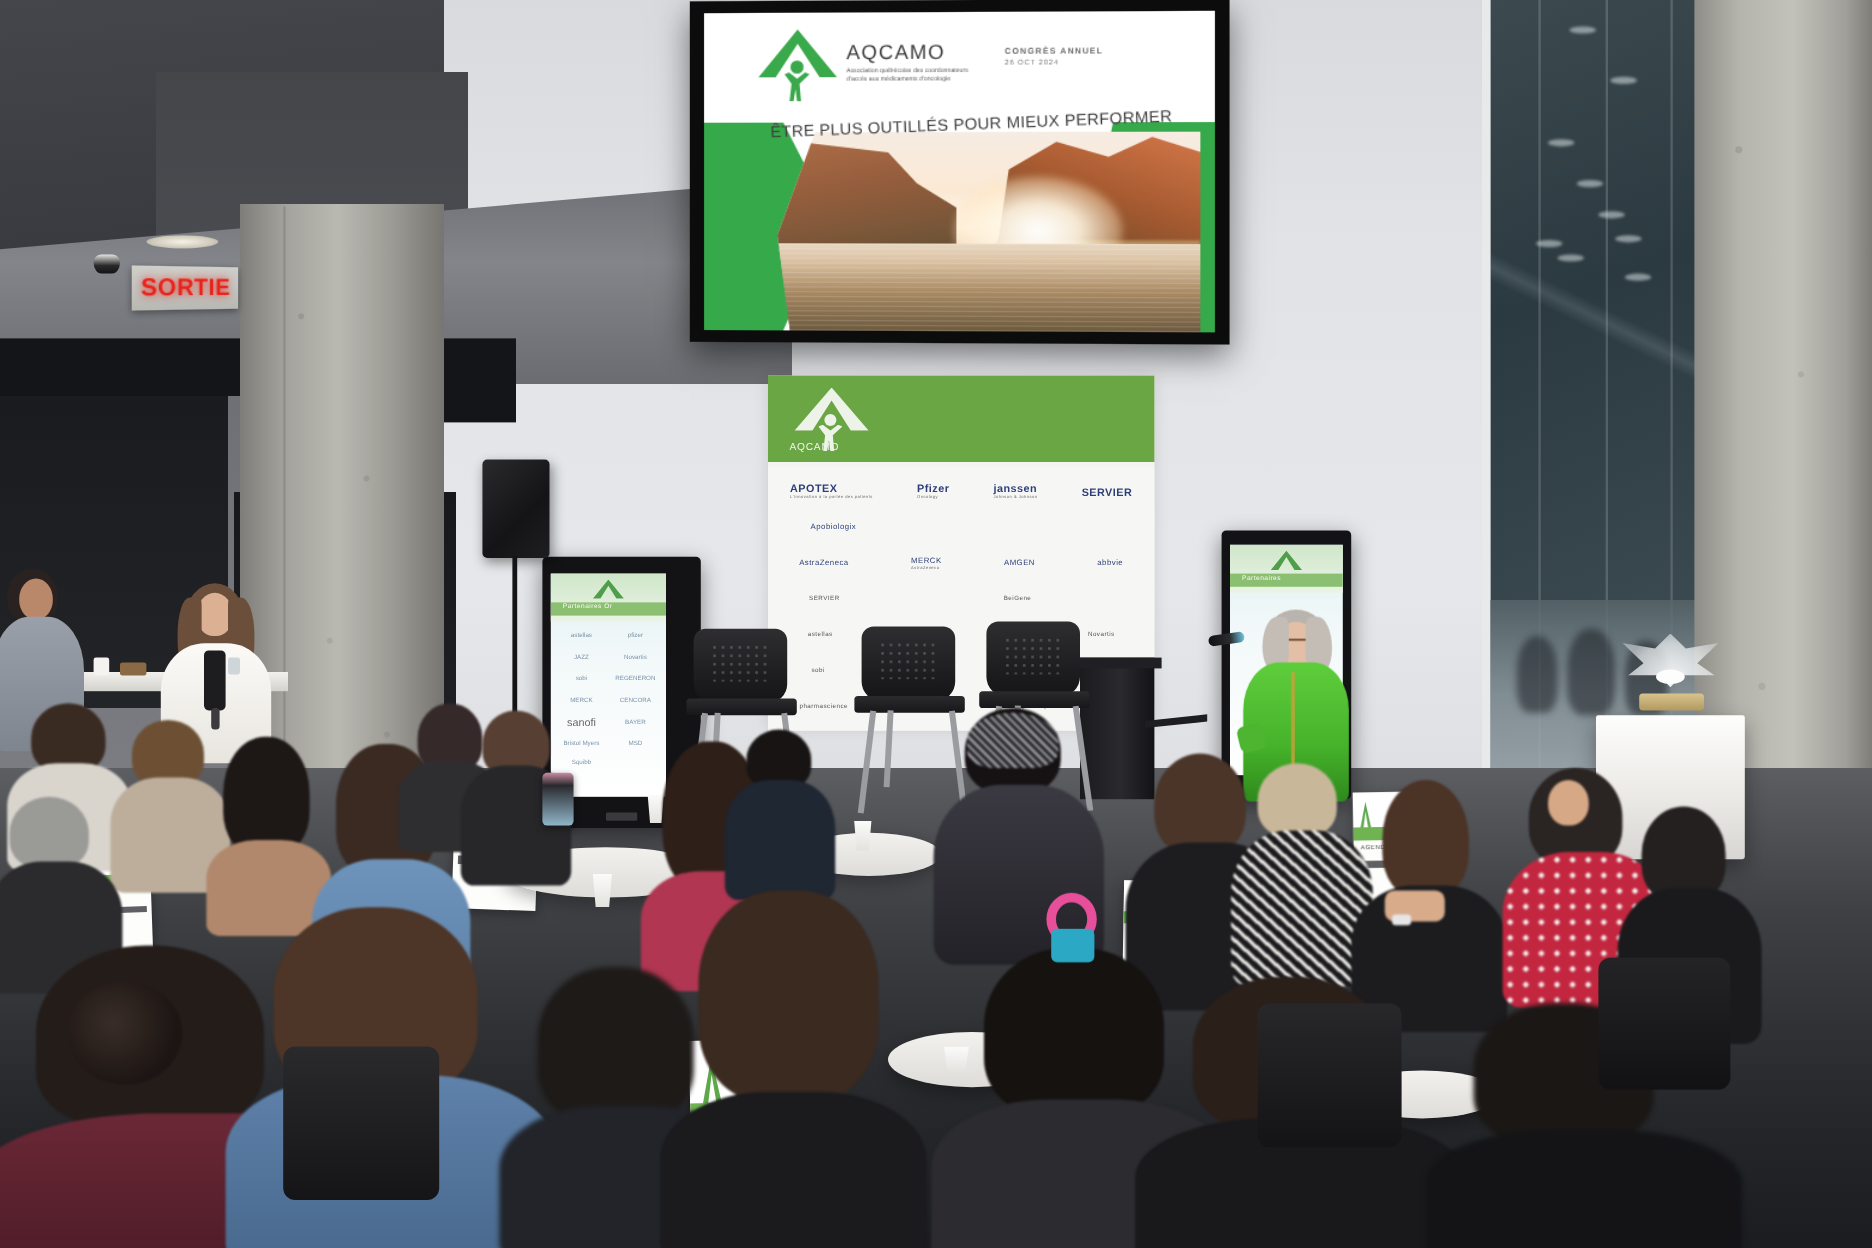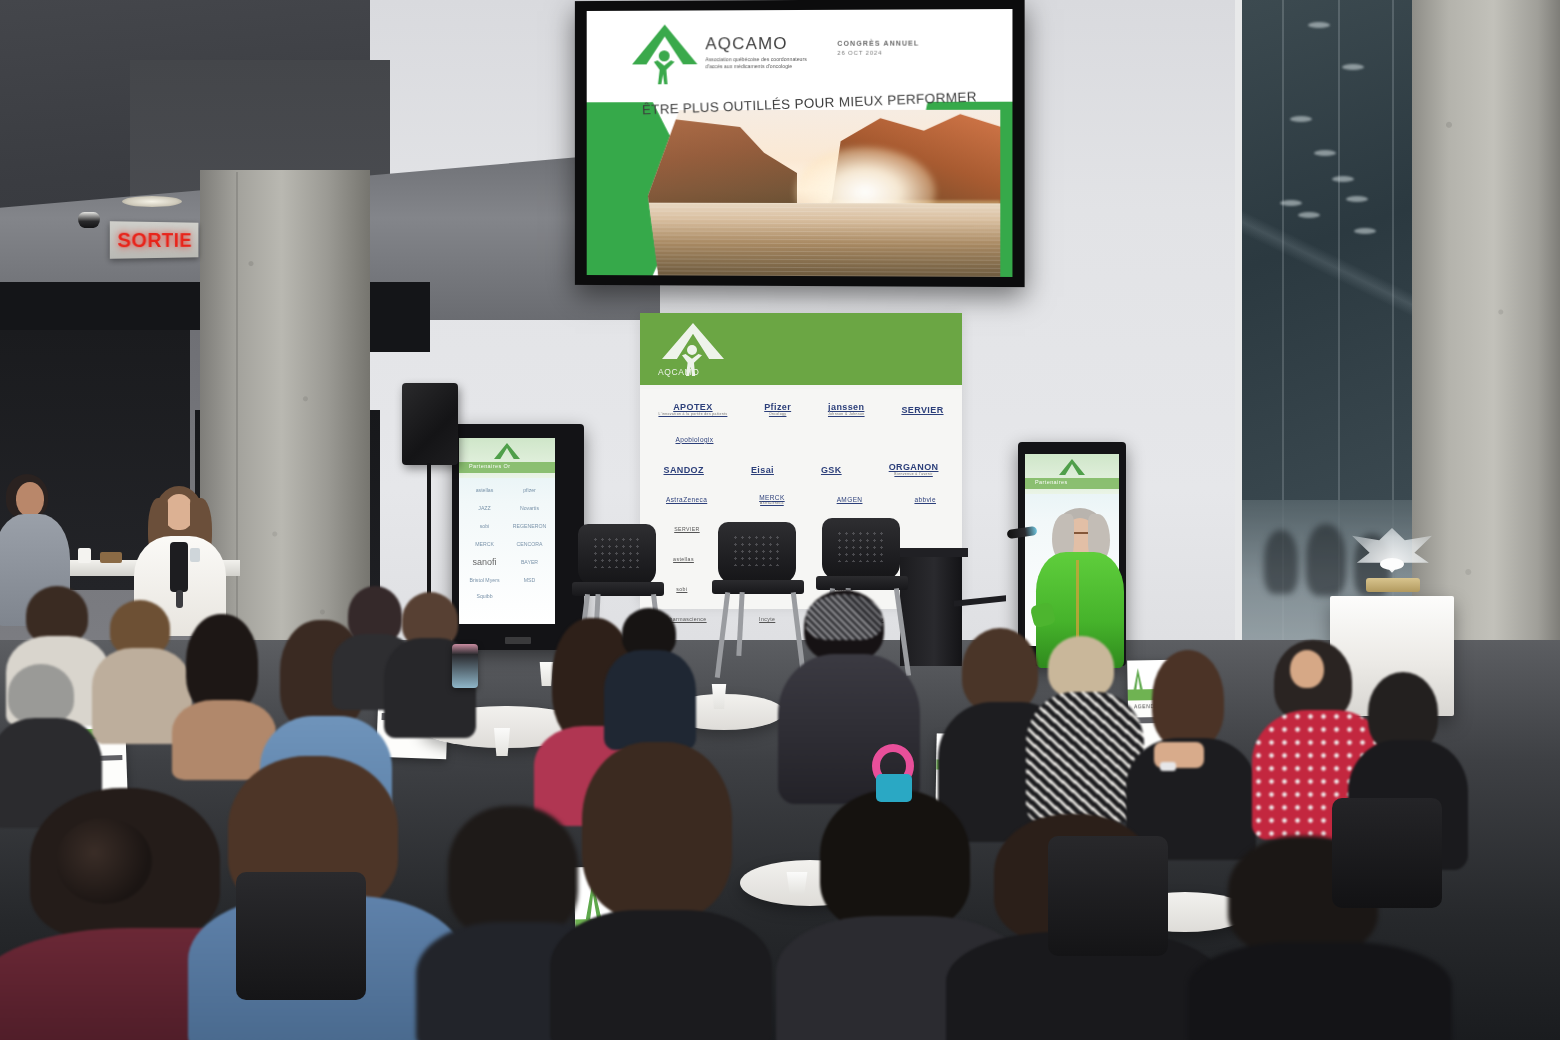--- a/index.html
+++ b/index.html
@@ -122,28 +122,28 @@
   .banner-logo{position:absolute;left:22px;top:10px;width:62px;height:56px;}
   .banner-logo .chev{position:absolute;left:0;top:0;width:62px;height:36px;background:#eef3ea;
     clip-path:polygon(50% 0,100% 100%,76% 100%,50% 30%,24% 100%,0 100%);}
   .banner-logo .ph{position:absolute;left:25px;top:22px;width:10px;height:10px;border-radius:50%;background:#eef3ea;}
   .banner-logo .pb{position:absolute;left:20px;top:31px;width:20px;height:22px;background:#eef3ea;
     clip-path:polygon(0 6%,18% 0,50% 22%,82% 0,100% 6%,60% 40%,66% 100%,50% 100%,44% 58%,36% 100%,20% 100%,28% 40%);}
   .banner-logo .nm{position:absolute;left:-4px;top:44px;font-size:8.5px;letter-spacing:.6px;color:#eef3ea;}
   .banner-body{position:absolute;left:0;top:76px;width:100%;height:214px;background:#f6f6f4;
     padding:6px 0 0;}
   .sp-row{display:flex;align-items:center;justify-content:space-around;height:30px;}
-  .sp{font-size:9px;color:#2c3f7a;font-weight:700;letter-spacing:.4px;text-align:center;line-height:1;text-decoration:underline;}
+  .sp{font-size:9px;color:#2c3f7a;font-weight:700;letter-spacing:.4px;text-align:left;line-height:1;}
   .sp.sm{font-size:6.5px;font-weight:400;}
   .sp.xs{font-size:5.2px;font-weight:400;color:#555;}
 
   
   .kiosk{position:absolute;background:#131316;border-radius:4px;box-shadow:0 6px 18px rgba(0,0,0,.45);}
   .kiosk-screen{position:absolute;background:linear-gradient(180deg,#dff0f3 0%,#f2f8f9 35%,#ffffff 100%);}
-  .k-left{left:452px;top:424px;width:132px;height:226px;}
+  .k-left{left:452px;top:464px;width:132px;height:226px;}
   .k-left .kiosk-screen{left:7px;top:14px;width:96px;height:186px;}
   .k-right{left:1018px;top:442px;width:108px;height:224px;}
   .k-right .kiosk-screen{left:7px;top:12px;width:94px;height:192px;}
   .k-head{position:absolute;left:0;top:0;width:100%;height:40px;
     background:linear-gradient(180deg,#cfe6c9 0%,#eaf4e6 100%);overflow:hidden;}
   .k-chev{position:absolute;left:50%;top:5px;transform:translateX(-50%);width:26px;height:16px;background:#4f9f4a;
     clip-path:polygon(50% 0,100% 100%,76% 100%,50% 32%,24% 100%,0 100%);}
   .k-band{position:absolute;left:0;top:24px;width:100%;height:11px;background:#7cb75e;opacity:.85;}
   .k-band span{position:absolute;left:10px;top:1px;font-size:5.5px;color:#fff;letter-spacing:.4px;}
   .k-logos{position:absolute;left:4px;top:44px;right:4px;bottom:4px;
@@ -332,26 +332,20 @@
           <div class="sp">janssen<div style="font-size: 3.4px; font-weight: 400; color: rgb(107, 107, 107); margin-top: 1px;">Johnson &amp; Johnson</div></div>
           <div class="sp">SERVIER</div>
         </div>
         <div class="sp-row">
           <div class="sp sm">Apobiologix</div>
           <div class="sp sm"></div>
           <div class="sp sm"></div>
           <div class="sp sm"></div>
         </div>
         <div class="sp-row">
-          <div class="sp">SANDOZ</div>
-          <div class="sp">Eisai</div>
-          <div class="sp">GSK</div>
-          <div class="sp">ORGANON<div style="font-size: 3.4px; font-weight: 400; color: rgb(107, 107, 107); margin-top: 1px;">Bienvenue à l'avenir</div></div>
-        </div>
-        <div class="sp-row">
           <div class="sp sm">AstraZeneca</div>
           <div class="sp sm">MERCK<div style="font-size: 3.4px; font-weight: 400; color: rgb(107, 107, 107); margin-top: 1px;">AstraZeneca</div></div>
           <div class="sp sm">AMGEN</div>
           <div class="sp sm">abbvie</div>
         </div>
         <div class="sp-row">
           <div class="sp xs">SERVIER</div>
           <div class="sp xs"></div>
           <div class="sp xs">BeiGene</div>
           <div class="sp xs"></div>

